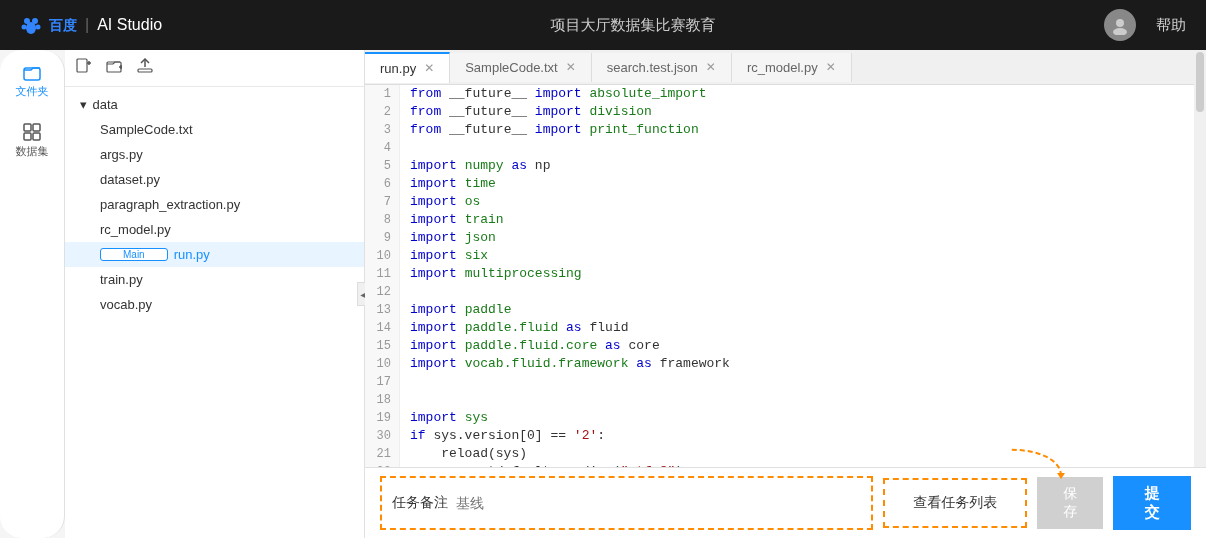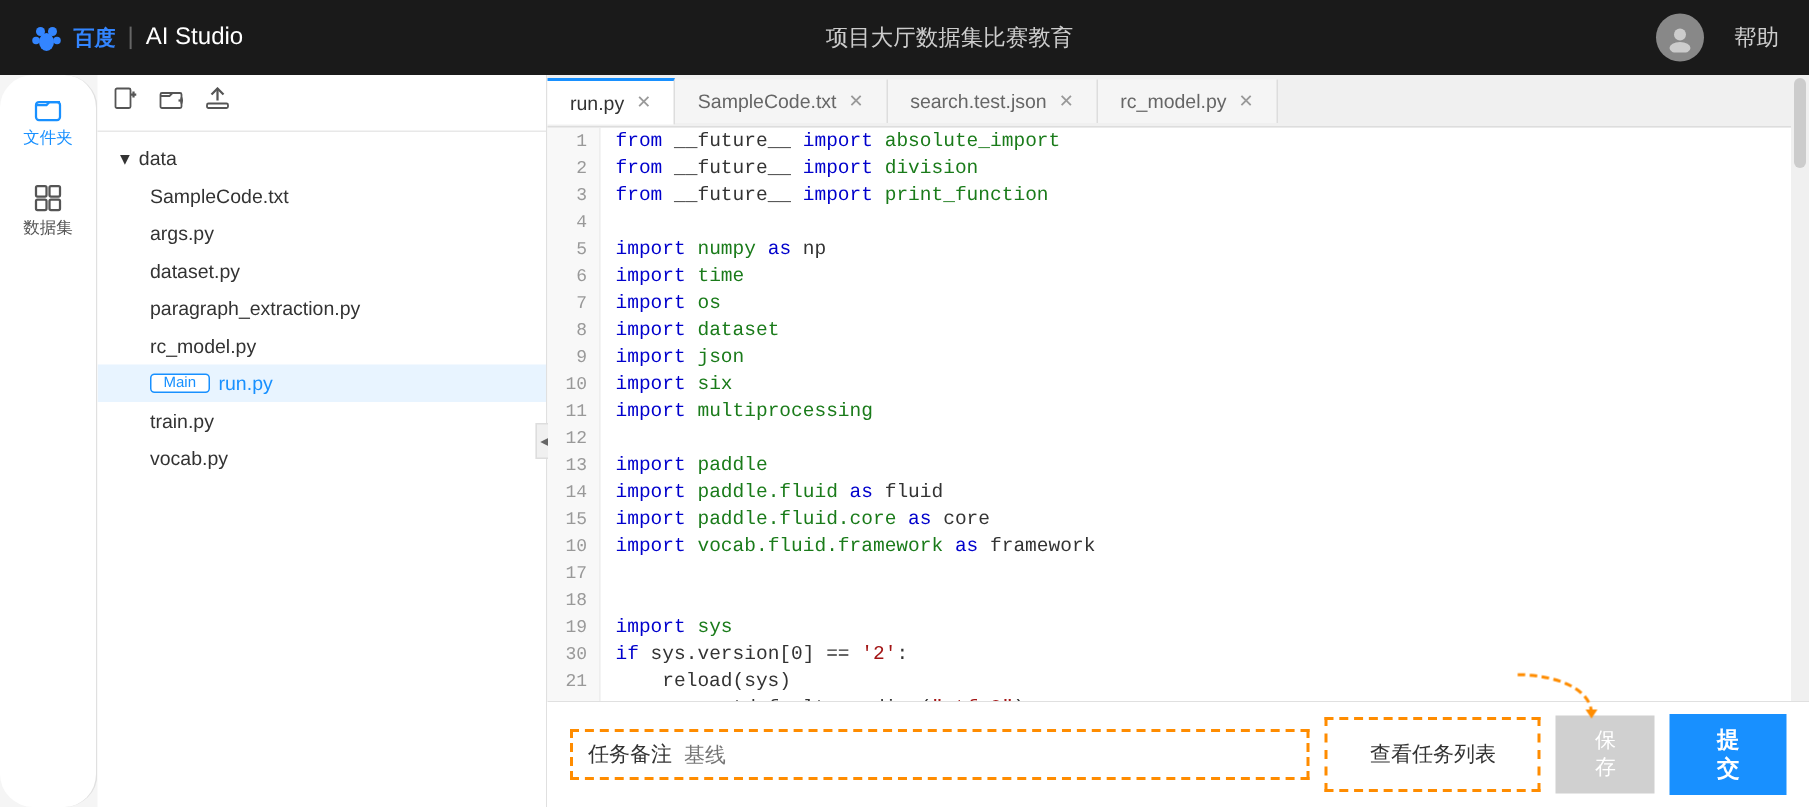--- a/index.html
+++ b/index.html
@@ -139,21 +139,21 @@
       cursor: pointer;
       font-size: 13px;
       color: #333;
     }
     .file-item.active-file { background: #e8f4ff; }
     .file-item .main-badge {
       background: #fff;
       border: 1px solid #1890ff;
       color: #1890ff;
       font-size: 10px;
-      padding: 0 8px;
+      padding: 0 22px;
       border-radius: 3px;
       margin-right: 6px;
     }
     .file-item .active-name { color: #1890ff; }
 
     
     .editor-area {
       flex: 1;
       display: flex;
       flex-direction: column;
@@ -256,21 +256,20 @@
       font-size: 10px;
       color: #666;
     }
 
     
     .bottom-bar {
       border-top: 1px solid #e0e0e0;
       background: #fff;
       padding: 8px 15px;
       display: flex;
-      align-items: center;
       gap: 10px;
       position: relative;
       min-height: 55px;
     }
     .right-actions {
       display: flex;
       align-items: center;
       gap: 10px;
       margin-left: auto;
       position: relative;
@@ -465,21 +464,21 @@
         <div class="code-line">
           <div class="line-num">6</div>
           <div class="line-content"><span class="kw-from">import</span> <span class="mod-name">time</span></div>
         </div>
         <div class="code-line">
           <div class="line-num">7</div>
           <div class="line-content"><span class="kw-from">import</span> <span class="mod-name">os</span></div>
         </div>
         <div class="code-line">
           <div class="line-num">8</div>
-          <div class="line-content"><span class="kw-from">import</span> <span class="mod-name">dataset</span></div>
+          <div class="line-content"><span class="kw-from">import</span> <span class="mod-name">train</span></div>
         </div>
         <div class="code-line">
           <div class="line-num">9</div>
           <div class="line-content"><span class="kw-from">import</span> <span class="mod-name">json</span></div>
         </div>
         <div class="code-line">
           <div class="line-num">10</div>
           <div class="line-content"><span class="kw-from">import</span> <span class="mod-name">six</span></div>
         </div>
         <div class="code-line">

